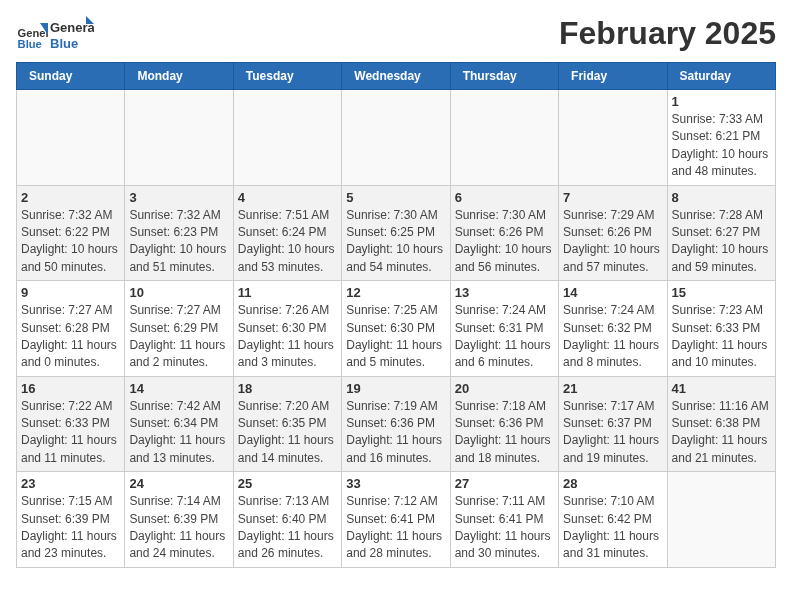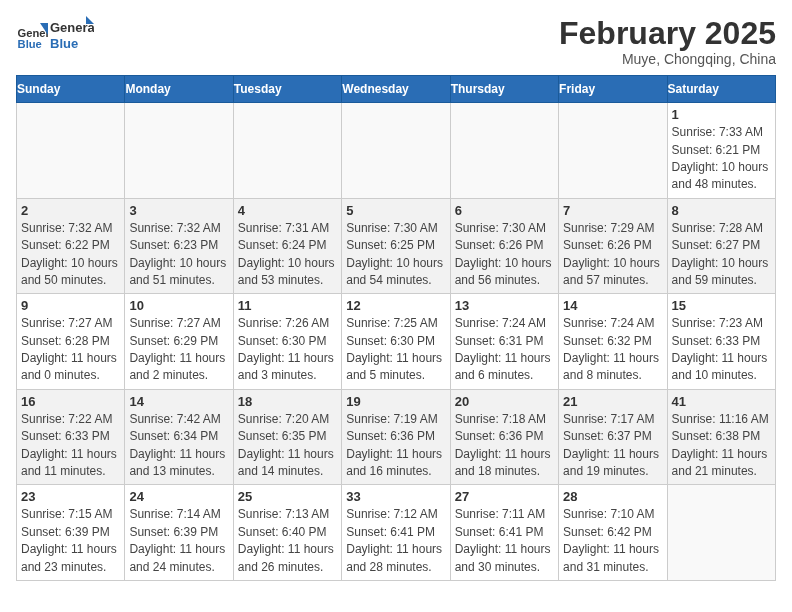--- a/index.html
+++ b/index.html
@@ -41,21 +41,21 @@
       color: #555;
     }
     .calendar {
       width: 100%;
       border-collapse: collapse;
       font-size: 11px;
     }
     .calendar th {
       background-color: #2a6db5;
       color: #fff;
-      padding: 6px 0;
+      padding: 6px 12px;
       text-align: left;
       font-size: 12px;
       font-weight: bold;
       border: 1px solid #1a5a9a;
     }
     .calendar td {
       border: 1px solid #ccc;
       vertical-align: top;
       padding: 4px;
       width: 108px;
@@ -96,21 +96,20 @@
         <svg width="44" height="38" viewBox="0 0 44 38">
           <text x="0" y="16" font-size="13" font-weight="bold" fill="#333">General</text>
           <text x="0" y="32" font-size="13" font-weight="bold" fill="#2a6db5">Blue</text>
           <polygon points="36,0 44,8 36,8" fill="#2a6db5"></polygon>
         </svg>
       </div>
     </div>
   </div>
   <div class="title-block">
     <div class="month-title">February 2025</div>
-    <div class="location">Muye, Chongqing, China</div>
   </div>
 </div>
 
 <table class="calendar">
   <thead>
     <tr>
     <th>Sunday</th>
         <th>Monday</th>
         <th>Tuesday</th>
         <th>Wednesday</th>
@@ -142,21 +141,21 @@
 Daylight: 10 hours and 50 minutes.</div>
         </td>
         <td>
           <span class="day-number">3</span>
           <div class="day-info">Sunrise: 7:32 AM
 Sunset: 6:23 PM
 Daylight: 10 hours and 51 minutes.</div>
         </td>
         <td>
           <span class="day-number">4</span>
-          <div class="day-info">Sunrise: 7:31 AM
+          <div class="day-info">Sunrise: 7:51 AM
 Sunset: 6:24 PM
 Daylight: 10 hours and 53 minutes.</div>
         </td>
         <td>
           <span class="day-number">5</span>
           <div class="day-info">Sunrise: 7:30 AM
 Sunset: 6:25 PM
 Daylight: 10 hours and 54 minutes.</div>
         </td>
         <td>

